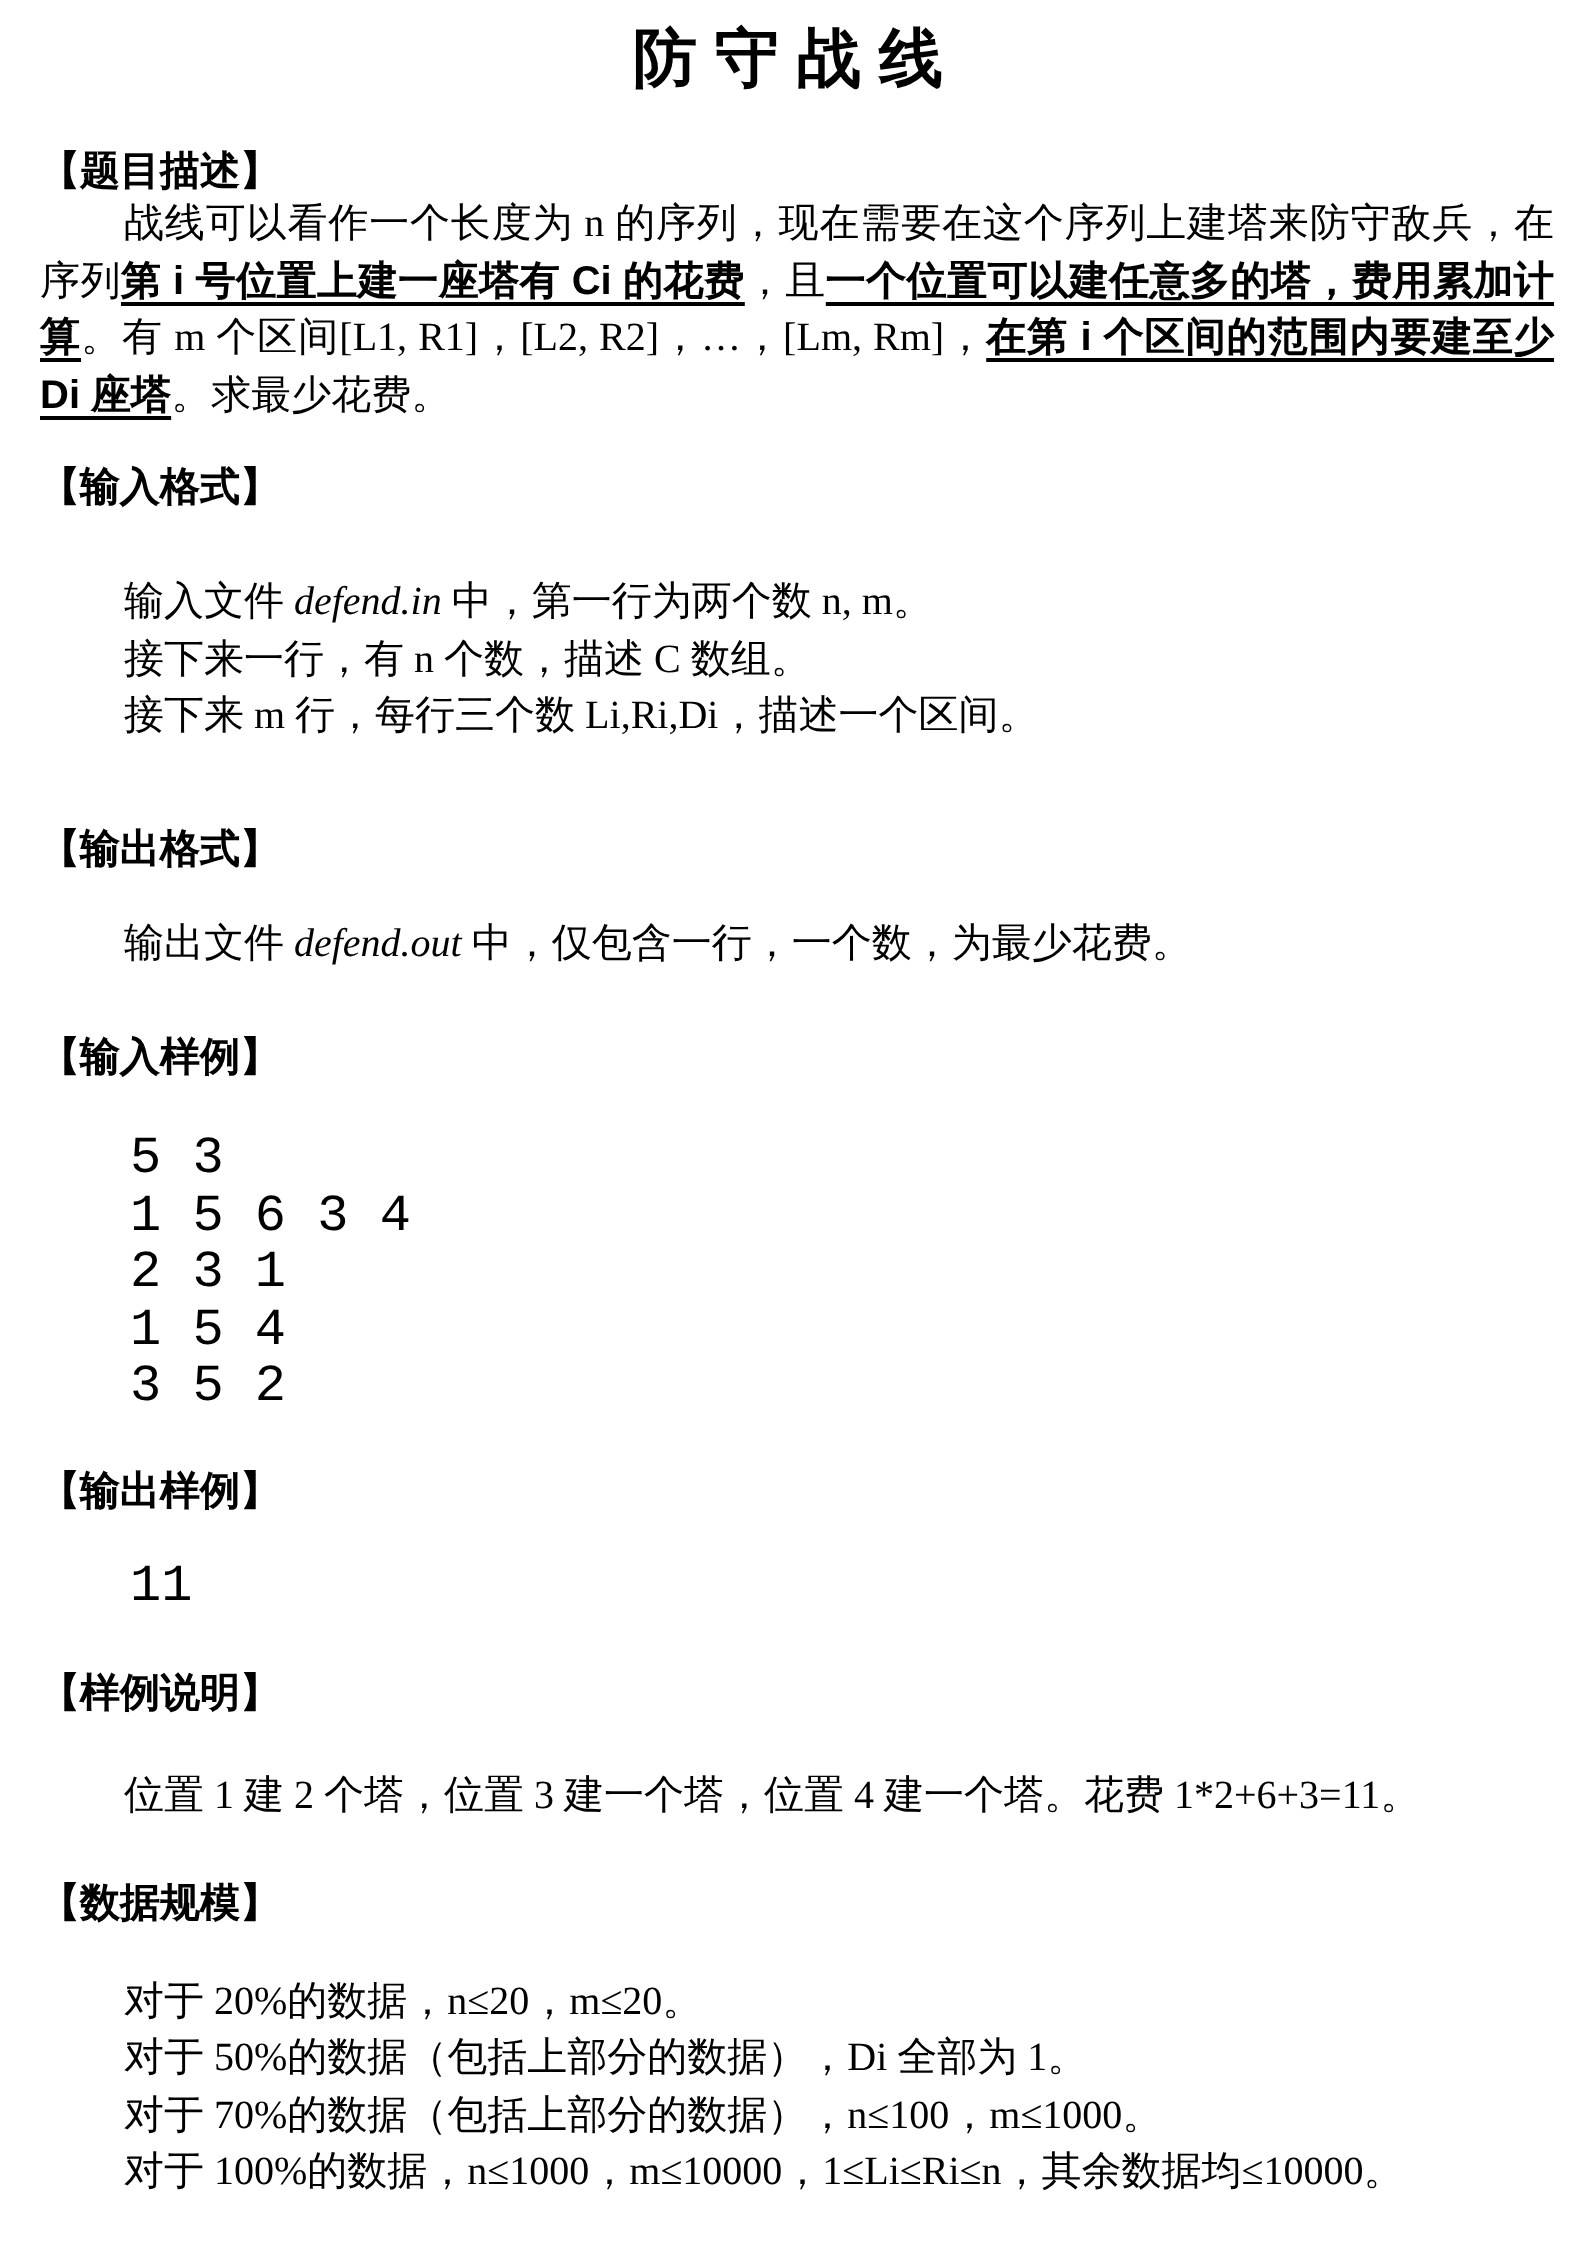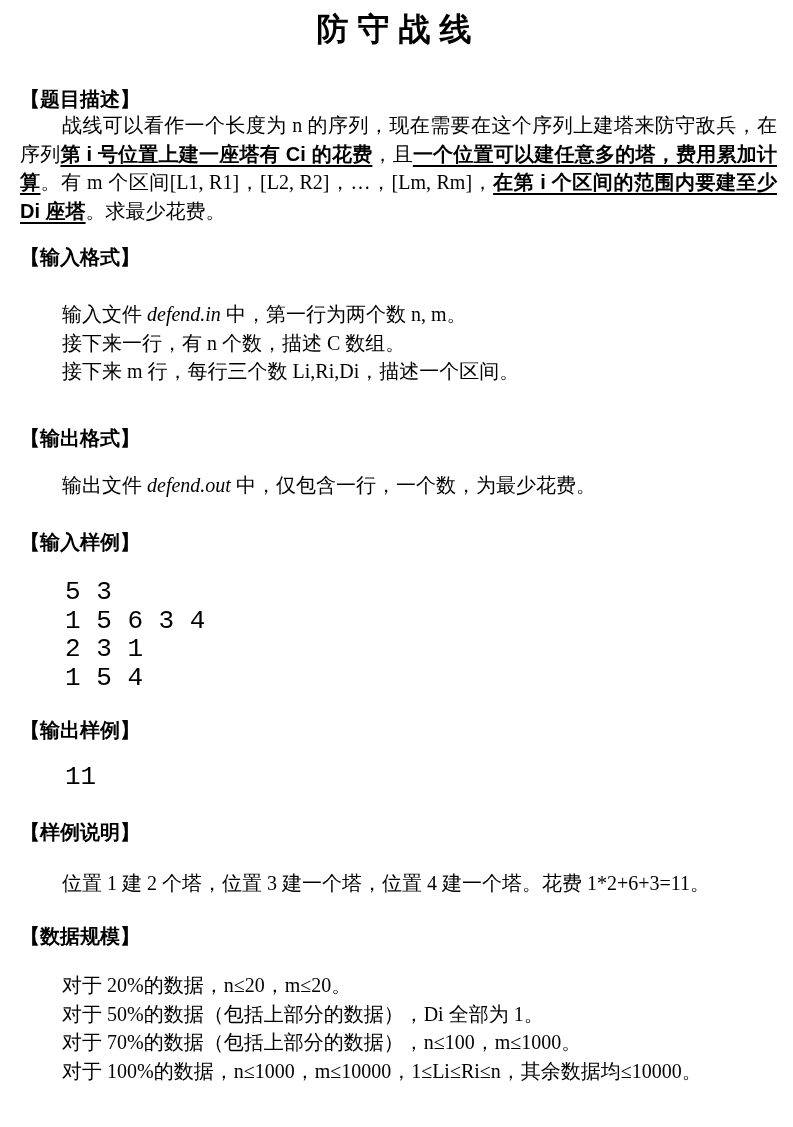--- a/index.html
+++ b/index.html
@@ -23,21 +23,21 @@
     white-space: nowrap;
   }
 
   h2.sec {
     margin: 0; padding: 0;
     font-family: "Liberation Sans", sans-serif;
     font-weight: bold;
     font-size: 20px;
     line-height: 24px;
   }
-  #h-desc          { margin-top: 37px; }
+  #h-desc          { margin-top: 24px; }
   #h-input-format  { margin-top: 20px; }
   #h-output-format { margin-top: 40px; }
   #h-input-sample  { margin-top: 31px; }
   #h-output-sample { margin-top: 26px; }
   #h-sample-note   { margin-top: 28px; }
   #h-data-scale    { margin-top: 27px; }
 
   p.para { margin: 0; padding: 0; line-height: 28.5px; }
   .indent { text-indent: 42px; }
 
@@ -86,20 +86,21 @@
   <div class="of-block">
     <p class="para indent"><span>输出文件 </span><span class="fn">defend.out</span><span> 中，仅包含一行，一个数，为最少花费。</span></p>
   </div>
 
   <h2 class="sec" id="h-input-sample">【输入样例】</h2>
   <div class="is-block">
     <div class="mono">5 3</div>
     <div class="mono">1 5 6 3 4</div>
     <div class="mono">2 3 1</div>
     <div class="mono">1 5 4</div>
+    <div class="mono">3 5 2</div>
   </div>
 
   <h2 class="sec" id="h-output-sample">【输出样例】</h2>
   <div class="os-block">
     <div class="mono">11</div>
   </div>
 
   <h2 class="sec" id="h-sample-note">【样例说明】</h2>
   <div class="sn-block">
     <p class="para indent">位置 1 建 2 个塔，位置 3 建一个塔，位置 4 建一个塔。花费 1*2+6+3=11。</p>

